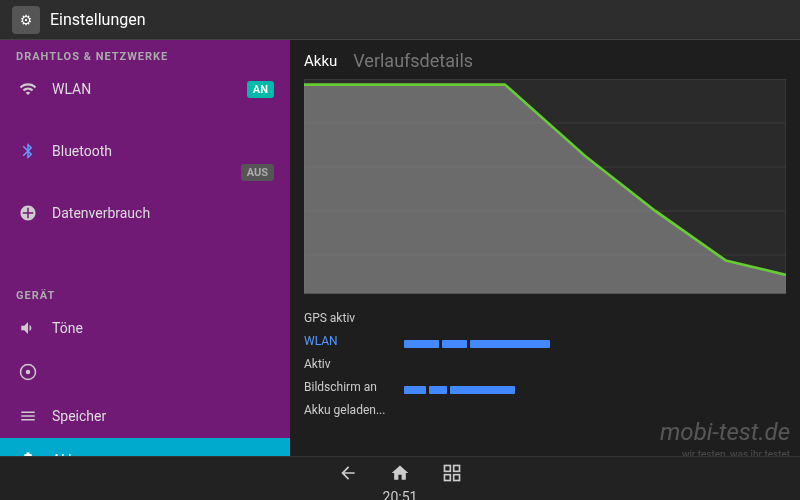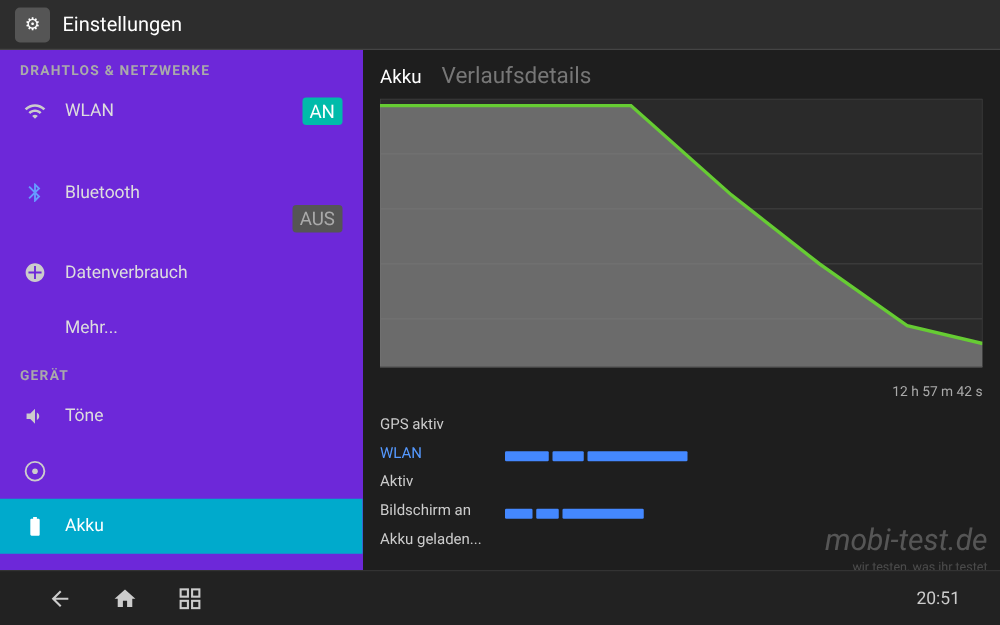--- a/index.html
+++ b/index.html
@@ -40,21 +40,21 @@
 
     
     #main-container {
       display: flex;
       height: calc(500px - 40px - 44px);
     }
 
     
     #sidebar {
       width: 290px;
-      background: #6d28d9;
+      background: #701a75;
       overflow-y: auto;
       flex-shrink: 0;
     }
 
     .section-header {
       padding: 10px 16px 4px 16px;
       font-size: 11px;
       color: #aaa;
       letter-spacing: 1px;
       font-weight: bold;
@@ -80,24 +80,24 @@
       align-items: center;
       justify-content: center;
       font-size: 16px;
       flex-shrink: 0;
     }
     .sidebar-item .item-label {
       flex: 1;
       font-size: 14px;
     }
     .sidebar-item .toggle-badge {
-      font-size: 15px;
+      font-size: 11px;
       padding: 2px 6px;
       border-radius: 3px;
-      font-weight: normal;
+      font-weight: bold;
     }
     .toggle-on {
       background: #00bbaa;
       color: #fff;
     }
     .toggle-off {
       background: #555;
       color: #aaa;
       margin-top: 43px;
     }
@@ -205,26 +205,27 @@
       pointer-events: none;
     }
 
     
     #navbar {
       height: 44px;
       background: #222;
       display: flex;
       align-items: center;
       justify-content: space-between;
-      padding: 0 32px;
+      padding: 0 4px;
       border-top: 1px solid #333;
       position: absolute;
       bottom: 0;
       left: 0;
       right: 0;
+      flex-direction: column;
     }
     #navbar .nav-left {
       display: flex;
       gap: 20px;
       align-items: center;
     }
     #navbar .nav-btn {
       width: 32px;
       height: 32px;
       display: flex;
@@ -277,21 +278,20 @@
       <div class="item-icon">
         <svg width="18" height="18" viewBox="0 0 24 24" fill="#ccc">
             <path d="M11.99 2C6.47 2 2 6.48 2 12s4.47 10 9.99 10C17.52 22 22 17.52 22 12S17.52 2 11.99 2zm7 11h-6v6h-2v-6H5v-2h6V5h2v6h6v2z"></path>
           </svg>
       </div>
       <span class="item-label">Datenverbrauch</span>
     </div>
 
     <div class="sidebar-item">
       <div class="item-icon"></div>
-      <span class="item-label">Mehr...</span>
     </div>
 
     <div class="section-header">GERÄT</div>
 
     <div class="sidebar-item">
       <div class="item-icon">
         <svg width="18" height="18" viewBox="0 0 24 24" fill="#ccc">
             <path d="M3 9v6h4l5 5V4L7 9H3zm13.5 3c0-1.77-1.02-3.29-2.5-4.03v8.05c1.48-.73 2.5-2.25 2.5-4.02z"></path>
           </svg>
       </div>
@@ -300,20 +300,28 @@
 
     <div class="sidebar-item">
       <div class="item-icon">
         <svg width="18" height="18" viewBox="0 0 24 24" fill="#ccc">
             <circle cx="12" cy="12" r="10" stroke="#ccc" stroke-width="2" fill="none"></circle>
             <circle cx="12" cy="12" r="3" fill="#ccc"></circle>
           </svg>
       </div>
     </div>
 
+    <div class="sidebar-item">
+      <div class="item-icon">
+        <svg width="18" height="18" viewBox="0 0 24 24" fill="#ccc">
+            <path d="M3 18h18v-2H3v2zm0-5h18v-2H3v2zm0-7v2h18V6H3z"></path>
+          </svg>
+      </div>
+      <span class="item-label">Speicher</span>
+    </div>
 
     <div class="sidebar-item active">
       <div class="item-icon">
         <svg width="18" height="18" viewBox="0 0 24 24" fill="#fff">
             <path d="M15.67 4H14V2h-4v2H8.33C7.6 4 7 4.6 7 5.33v15.33C7 21.4 7.6 22 8.33 22h7.33c.74 0 1.34-.6 1.34-1.33V5.33C17 4.6 16.4 4 15.67 4z"></path>
           </svg>
       </div>
       <span class="item-label">Akku</span>
     </div>
 
@@ -342,21 +350,20 @@
         <line x1="0" y1="160" x2="480" y2="160" stroke="#3a3a3a" stroke-width="1"></line>
 
         <polygon points="0,5 60,5 200,5 280,70 350,120 420,165 480,178 480,195 0,195" fill="#888888" opacity="0.7"></polygon>
 
         <polyline points="0,5 60,5 200,5 280,70 350,120 420,165 480,178" fill="none" stroke="#66cc33" stroke-width="2.5"></polyline>
 
         <line x1="0" y1="195" x2="480" y2="195" stroke="#555" stroke-width="1"></line>
       </svg>
     </div>
 
-    <div class="chart-time-label">12 h 57 m 42 s</div>
 
     <div class="usage-section">
 
       <div class="usage-row">
         <span class="usage-label">GPS aktiv</span>
         <div class="usage-bars"></div>
       </div>
 
       <div class="usage-row">
         <span class="usage-label highlight">WLAN</span>

